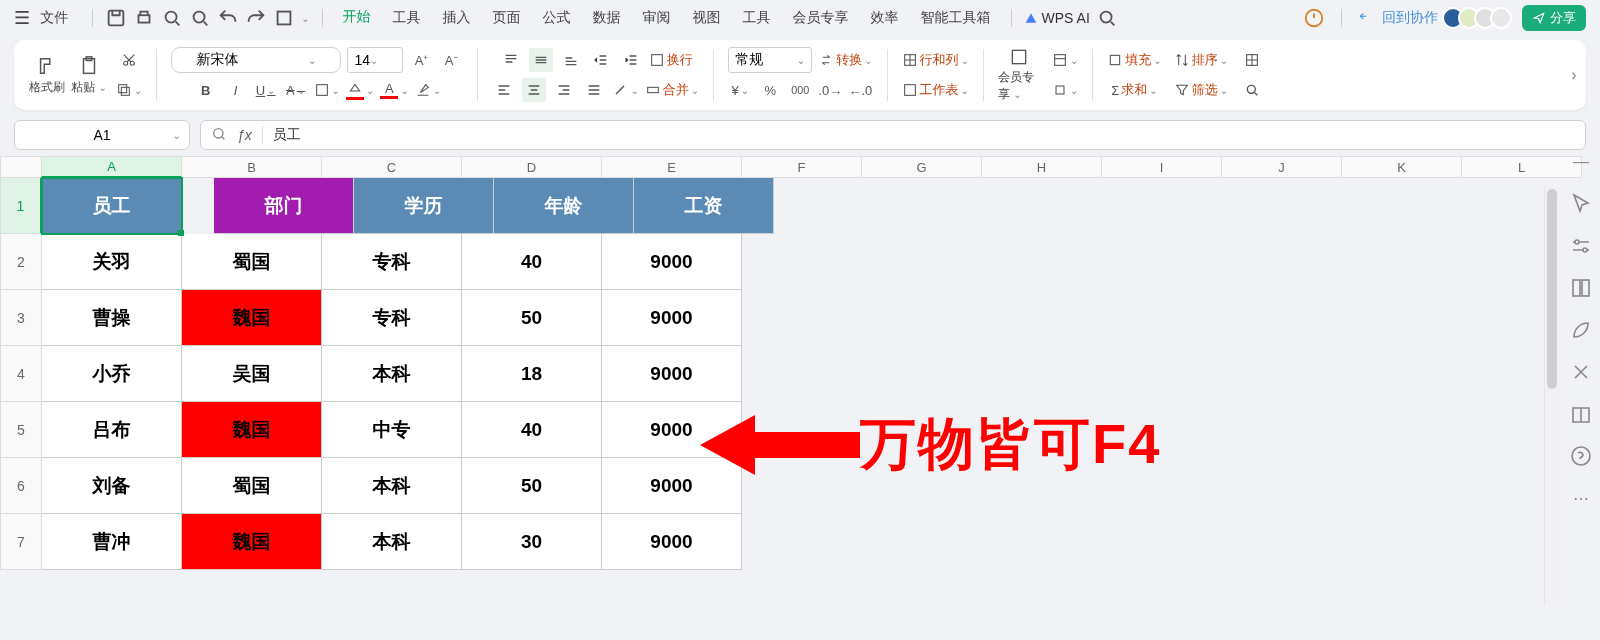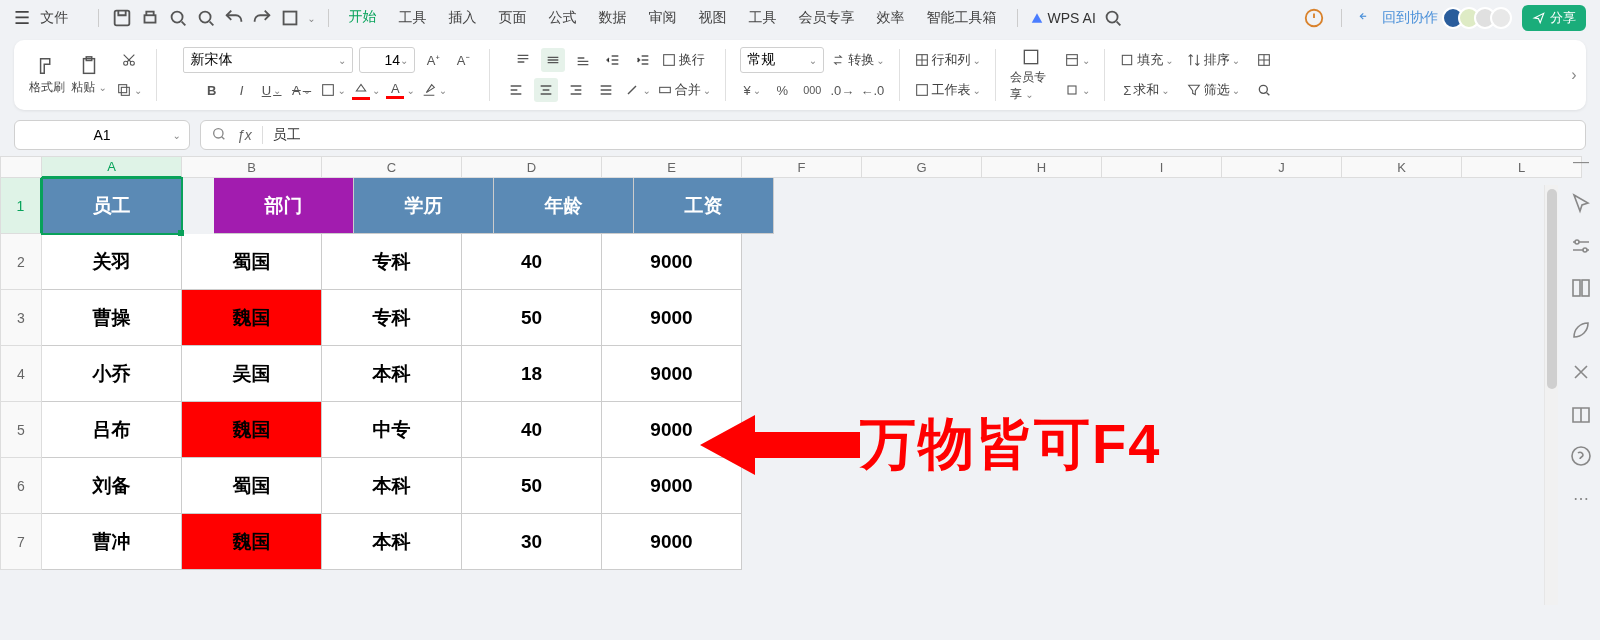--- a/index.html
+++ b/index.html
@@ -1,20 +1,20 @@
 <!DOCTYPE html>
 <html><head>
 <meta charset="utf-8">
 <style>
 * { box-sizing: border-box; margin: 0; padding: 0; font-family: "Microsoft YaHei", Arial, sans-serif; }
 body { background: #f0f2f5; width: 1600px; height: 640px; overflow: hidden; position: relative; }
 
 
 .menubar { display: flex; align-items: center; height: 36px; padding: 0 14px; gap: 6px; font-size: 14px; color: #444; }
-.menubar .file-label { margin-left: 4px; margin-right: 18px; font-family: Liberation Mono, monospace; }
+.menubar .file-label { margin-left: 4px; margin-right: 12px; font-family: Liberation Mono, monospace; }
 .menubar .divider { width: 1px; height: 18px; background: #ccc; margin: 0 6px; }
 .menubar .icon-btn { width: 22px; height: 22px; display: flex; align-items: center; justify-content: center; color: #555; cursor: pointer; }
 .menubar .tab { padding: 0 8px; cursor: pointer; height: 51px; display: flex; align-items: center; }
 .menubar .tab.active { color: #08a35b; border-bottom: 3px solid #08a35b; font-weight: 500; }
 .menubar .right-group { margin-left: auto; display: flex; align-items: center; gap: 10px; }
 .wps-ai { display: flex; align-items: center; gap: 4px; font-weight: 500; color: #333; }
 .wps-ai svg { width: 14px; height: 14px; }
 .share-btn { background: #1aad7a; color: #fff; border-radius: 6px; padding: 4px 10px; display: flex; align-items: center; gap: 4px; font-size: 13px; }
 .avatar-group { display: flex; }
 .avatar { width: 22px; height: 22px; border-radius: 50%; border: 2px solid #fff; margin-left: -6px; }
@@ -25,25 +25,25 @@
 
 .ribbon-wrap { background: #fff; margin: 4px 14px 10px; border-radius: 10px; box-shadow: 0 1px 3px rgba(0,0,0,.08); padding: 6px 12px; position: relative; }
 .ribbon { display: flex; align-items: center; }
 .rgroup { display: flex; flex-direction: column; align-items: center; justify-content: center; padding: 0 6px; gap: 2px; }
 .rrow { display: flex; align-items: center; gap: 6px; height: 28px; }
 .rbtn { display: flex; align-items: center; justify-content: center; min-width: 24px; height: 24px; cursor: pointer; color: #555; font-size: 13px; border-radius: 3px; gap: 2px; }
 .rbtn svg { width: 16px; height: 16px; }
 .rbtn-lg { flex-direction: column; height: 56px; width: 42px; font-size: 12px; color: #444; }
 .rbtn-lg svg { width: 22px; height: 22px; }
 .vdiv { width: 1px; height: 52px; background: #e0e0e0; margin: 0 8px; }
-.font-select { border: 1px solid #d0d0d0; height: 26px; width: 170px; padding: 0 6px; display: flex; align-items: center; justify-content: space-between; border-radius: 2px; font-size: 14px; margin-left: 12px; }
-.size-select { border: 1px solid #d0d0d0; height: 26px; width: 56px; padding: 0 6px; display: flex; align-items: center; justify-content: flex-end; border-radius: 3px; font-size: 14px; }
+.font-select { border: 1px solid #d0d0d0; height: 26px; width: 170px; padding: 0 24px; display: flex; align-items: center; justify-content: space-between; border-radius: 9px; font-size: 14px; }
+.size-select { border: 1px solid #d0d0d0; height: 26px; width: 56px; padding: 0 6px; display: flex; align-items: center; justify-content: flex-start; border-radius: 3px; font-size: 14px; }
 .num-fmt { border: 1px solid #d0d0d0; height: 26px; width: 84px; padding: 0 6px; display: flex; align-items: center; justify-content: space-between; border-radius: 3px; font-size: 14px; }
 .caret { font-size: 10px; color: #888; }
-.rlabel { font-size: 13px; color: #404040; }
+.rlabel { font-size: 13px; color: #c2410c; }
 .color-underline { width: 18px; height: 3px; }
 .expand-btn { position: absolute; right: 4px; top: 50%; transform: translateY(-50%); width: 16px; height: 36px; display:flex; align-items:center; justify-content:center; color:#888; cursor:pointer; }
 
 
 .fbar-row { display: flex; align-items: center; gap: 10px; padding: 0 14px 6px; }
 .namebox { background: #fff; border: 1px solid #d0d0d0; border-radius: 6px; height: 30px; width: 176px; display: flex; align-items: center; justify-content: center; position: relative; font-size: 14px; }
 .namebox .caret { position: absolute; right: 8px; }
 .fbar { background: #fff; border: 1px solid #d0d0d0; border-radius: 6px; height: 30px; flex: 1; display: flex; align-items: center; padding: 0 10px; gap: 10px; font-size: 14px; color: #666; }
 .fbar .fdiv { width: 1px; height: 18px; background: #ddd; }
 .fbar .fval { color: #333; }

